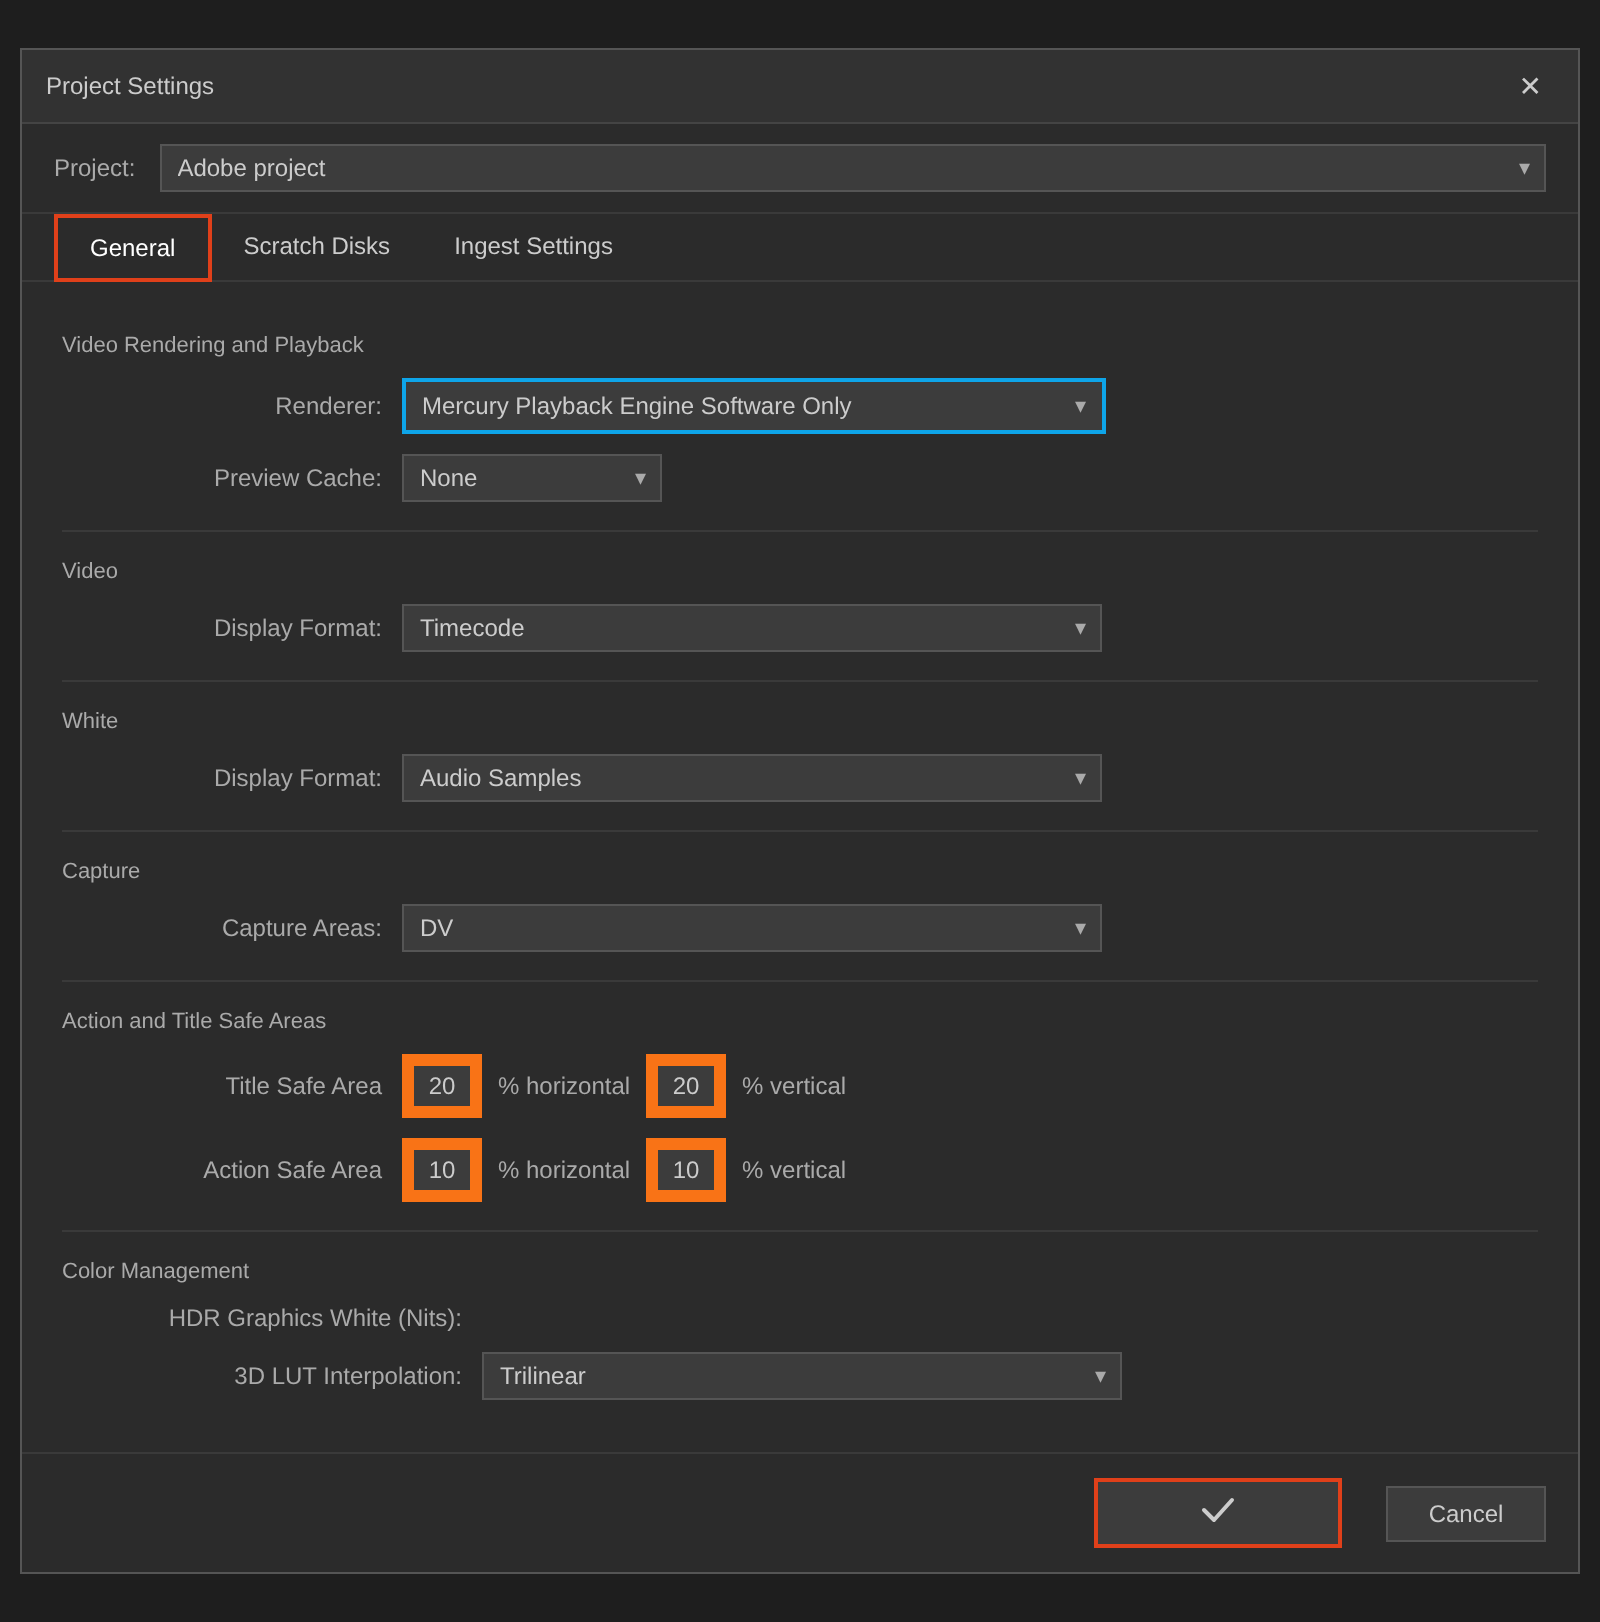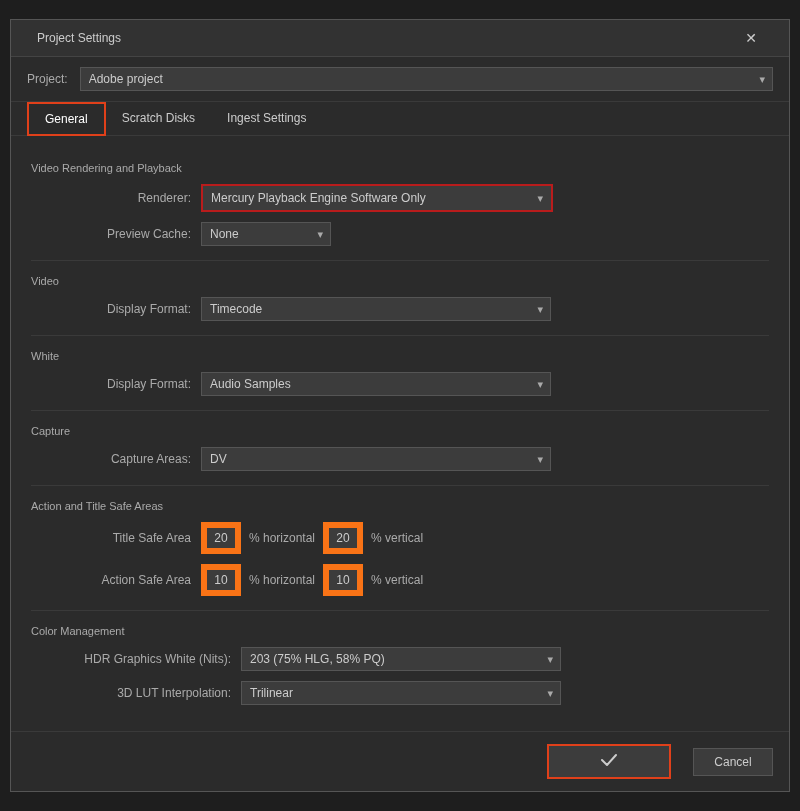--- a/index.html
+++ b/index.html
@@ -17,21 +17,21 @@
     }
     .dialog {
       width: 780px;
       background: #2b2b2b;
       border: 1px solid #555;
       display: flex;
       flex-direction: column;
     }
     .title-bar {
       background: #323232;
-      padding: 8px 26px;
+      padding: 8px 12px;
       display: flex;
       justify-content: space-between;
       align-items: center;
       border-bottom: 1px solid #444;
     }
     .title-bar-text {
       color: #cccccc;
       font-size: 12px;
     }
     .close-btn {
@@ -121,21 +121,21 @@
       content: '▾';
       position: absolute;
       right: 8px;
       top: 50%;
       transform: translateY(-50%);
       pointer-events: none;
       color: #aaa;
       font-size: 11px;
     }
     .renderer-select-wrapper {
-      border: 2px solid #b91c1c;
+      border: 2px solid #0ea5e9;
     }
     .renderer-select-wrapper select {
       width: 348px;
       background: #3c3c3c;
       border: none;
       color: #ccc;
       padding: 5px 28px 5px 8px;
       font-size: 12px;
       appearance: none;
       cursor: pointer;
@@ -318,29 +318,20 @@
       <input class="num-input" type="text" value="10" style="">
       <span class="unit-label">% vertical</span>
     </div>
 
     <hr class="divider">
 
     <div class="section-header">Color Management</div>
 
     <div class="form-row">
       <span class="form-label" style="width:180px;">HDR Graphics White (Nits):</span>
-      <div class="select-wrapper">
-        <select class="form-select" style="width:320px;">
-          <option>203 (75% HLG, 58% PQ)</option>
-          <option>100</option>
-          <option>203</option>
-          <option>400</option>
-          <option>1000</option>
-        </select>
-      </div>
     </div>
 
     <div class="form-row">
       <span class="form-label" style="width:180px;">3D LUT Interpolation:</span>
       <div class="select-wrapper">
         <select class="form-select" style="width:320px;">
           <option>Trilinear</option>
           <option>Tetrahedral</option>
         </select>
       </div>

